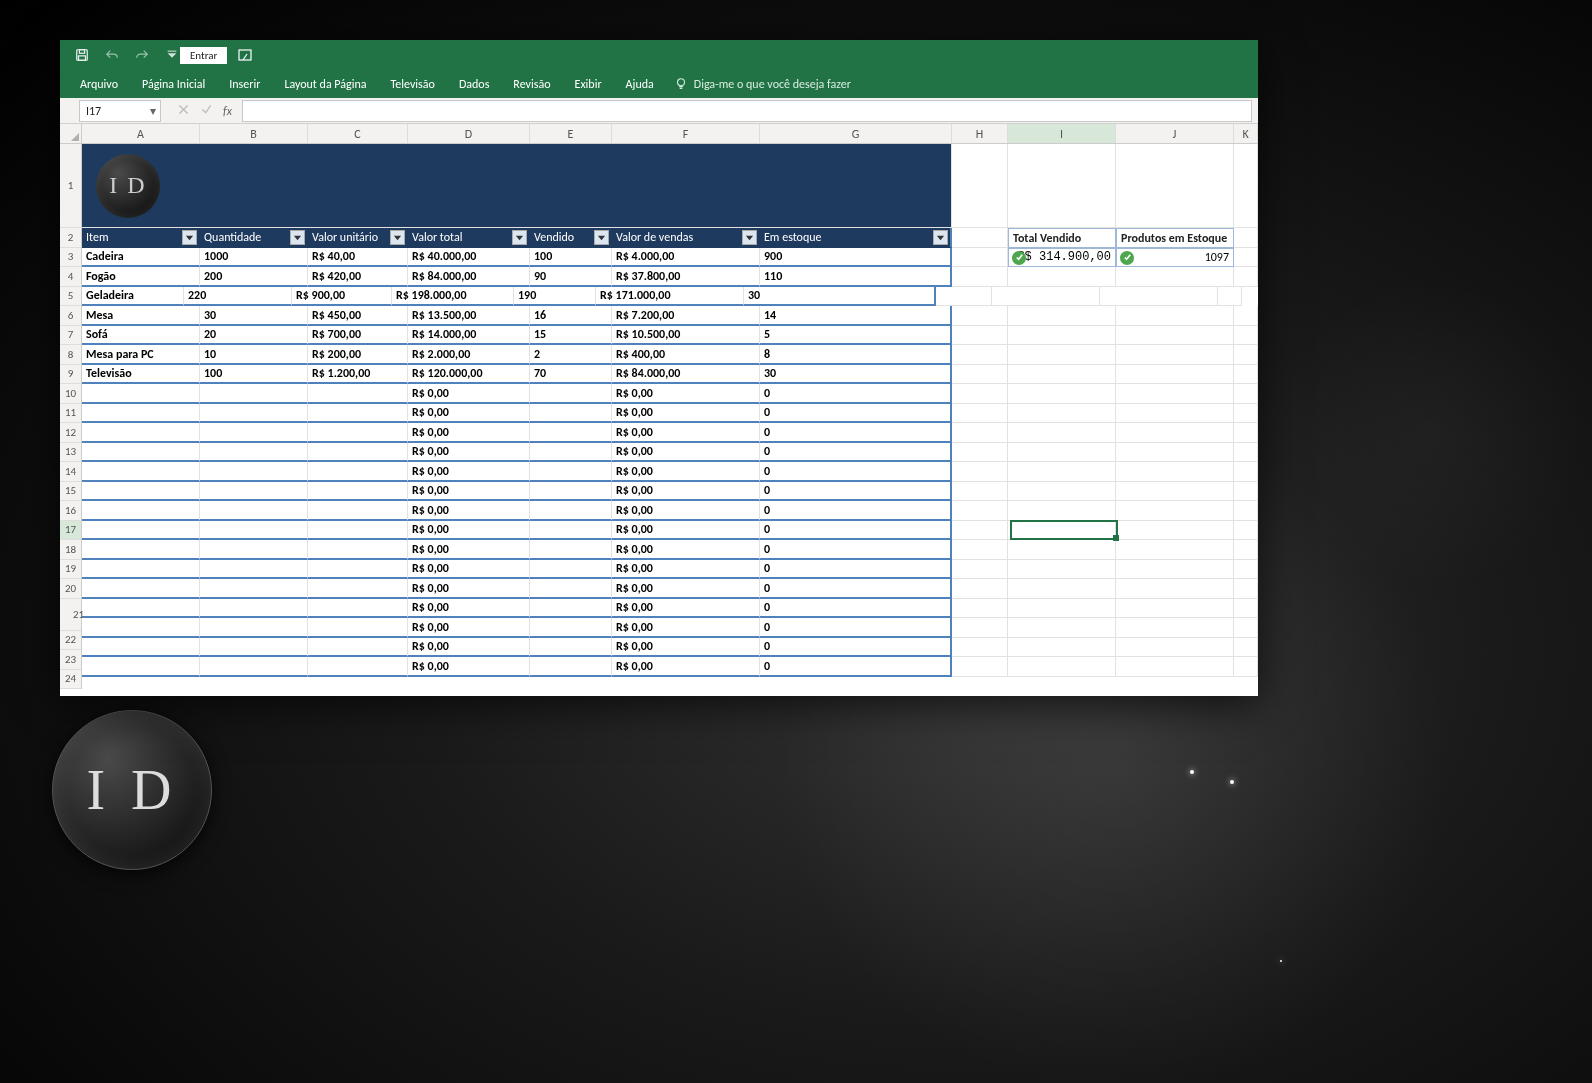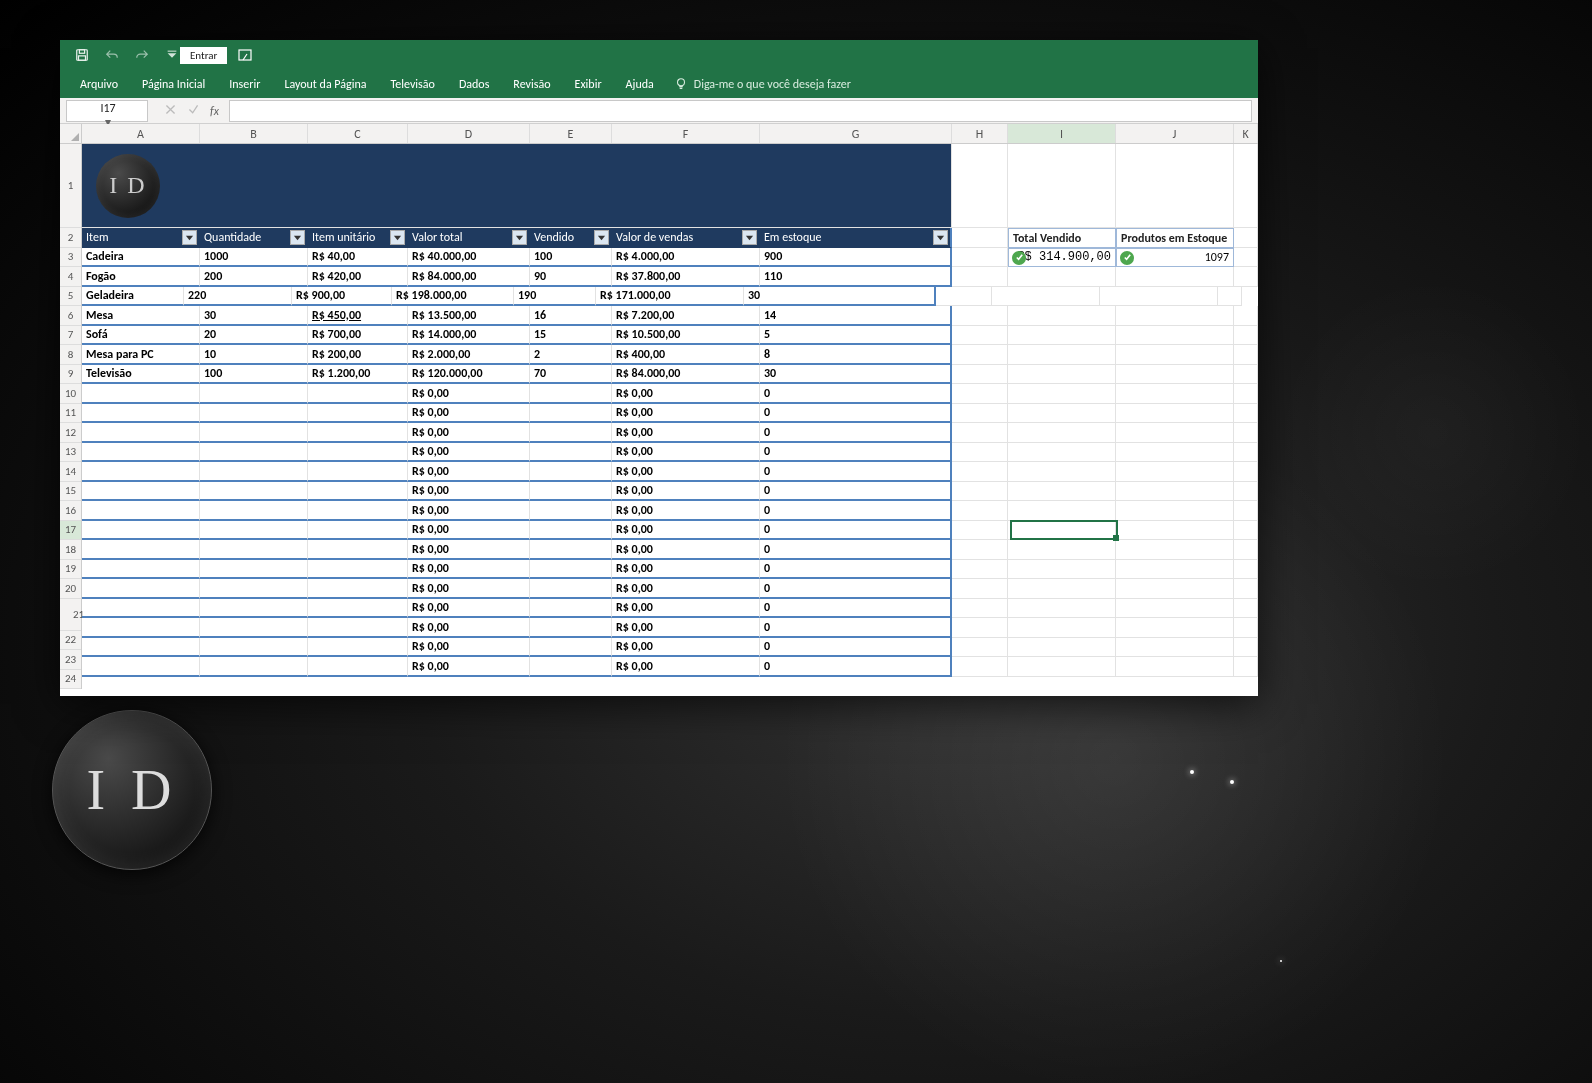--- a/index.html
+++ b/index.html
@@ -93,23 +93,23 @@
 .tellme svg { width: 14px; height: 14px; }
 
 .fbar {
   height: 26px;
   background: #f3f2f1;
   border-bottom: 1px solid #d0d0d0;
   display: flex;
   align-items: center;
 }
 .name-box {
-  width: 82px; height: 22px; margin-left: 6px; background: #fff;
+  width: 82px; height: 22px; margin-left: 19px; background: #fff;
   border: 1px solid #c8c8c8; display: flex; align-items: center;
-  justify-content: space-between; padding: 0 4px 0 6px; font-size: 12px; flex-direction: column;
+  justify-content: space-between; padding: 0 4px 0 6px; font-size: 12px;
 }
 .name-box .dd { color: #666; }
 .fbar-sep { width: 6px; }
 .fbar-btns { display: flex; align-items: center; gap: 10px; padding: 0 10px; color: #888; }
 .fbar-btns svg { width: 13px; height: 13px; }
 .fx { font-style: italic; color: #666; font-size: 12px; }
 .formula-input {
   flex: 1; height: 22px; background: #fff; border: 1px solid #c8c8c8;
   margin-right: 6px;
 }
@@ -372,21 +372,21 @@
           </div>
           <div class="cell thdr" style="width: 108px;">
             <span>Quantidade</span>
             <span class="filter">
               <svg viewBox="0 0 10 10" fill="#333">
                 <path d="M1 3h8L5 8z"></path>
               </svg>
             </span>
           </div>
           <div class="cell thdr" style="width: 100px;">
-            <span>Item unitário</span>
+            <span>Valor unitário</span>
             <span class="filter">
               <svg viewBox="0 0 10 10" fill="#333">
                 <path d="M1 3h8L5 8z"></path>
               </svg>
             </span>
           </div>
           <div class="cell thdr" style="width: 122px;">
             <span>Valor total</span>
             <span class="filter">
               <svg viewBox="0 0 10 10" fill="#333">
@@ -466,21 +466,21 @@
           <div class="cell" style="width: 148px;">R$ 171.000,00</div>
           <div class="cell tbl-right-edge" style="width: 192px;">30</div>
           <div class="cell" style="width: 56px; border-bottom: 1px solid rgb(226, 226, 226); font-weight: normal;"></div>
           <div class="cell" style="width: 108px; border-bottom: 1px solid rgb(226, 226, 226); font-weight: normal;"></div>
           <div class="cell" style="width: 118px; border-bottom: 1px solid rgb(226, 226, 226); font-weight: normal;"></div>
           <div class="cell" style="width: 24px; border-bottom: 1px solid rgb(226, 226, 226); font-weight: normal;"></div>
         </div>
         <div class="row rnorm trow">
           <div class="cell" style="width: 118px;">Mesa</div>
           <div class="cell" style="width: 108px;">30</div>
-          <div class="cell" style="width: 100px; text-decoration: underline;">R$ 450,00</div>
+          <div class="cell" style="width: 100px;">R$ 450,00</div>
           <div class="cell" style="width: 122px;">R$ 13.500,00</div>
           <div class="cell" style="width: 82px;">16</div>
           <div class="cell" style="width: 148px;">R$ 7.200,00</div>
           <div class="cell tbl-right-edge" style="width: 192px;">14</div>
           <div class="cell" style="width: 56px; border-bottom: 1px solid rgb(226, 226, 226); font-weight: normal;"></div>
           <div class="cell" style="width: 108px; border-bottom: 1px solid rgb(226, 226, 226); font-weight: normal;"></div>
           <div class="cell" style="width: 118px; border-bottom: 1px solid rgb(226, 226, 226); font-weight: normal;"></div>
           <div class="cell" style="width: 24px; border-bottom: 1px solid rgb(226, 226, 226); font-weight: normal;"></div>
         </div>
         <div class="row rnorm trow">

